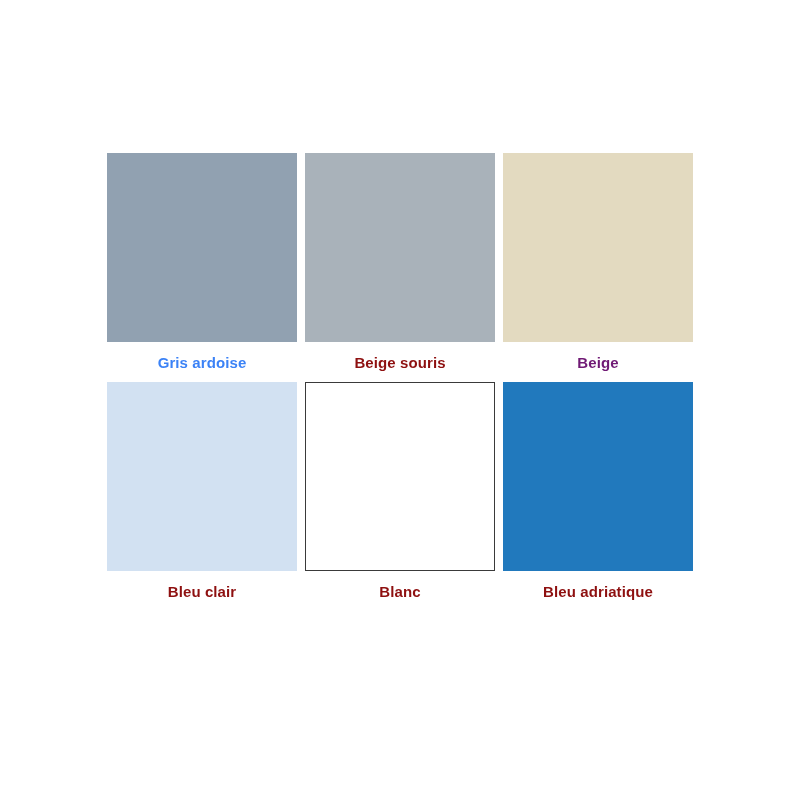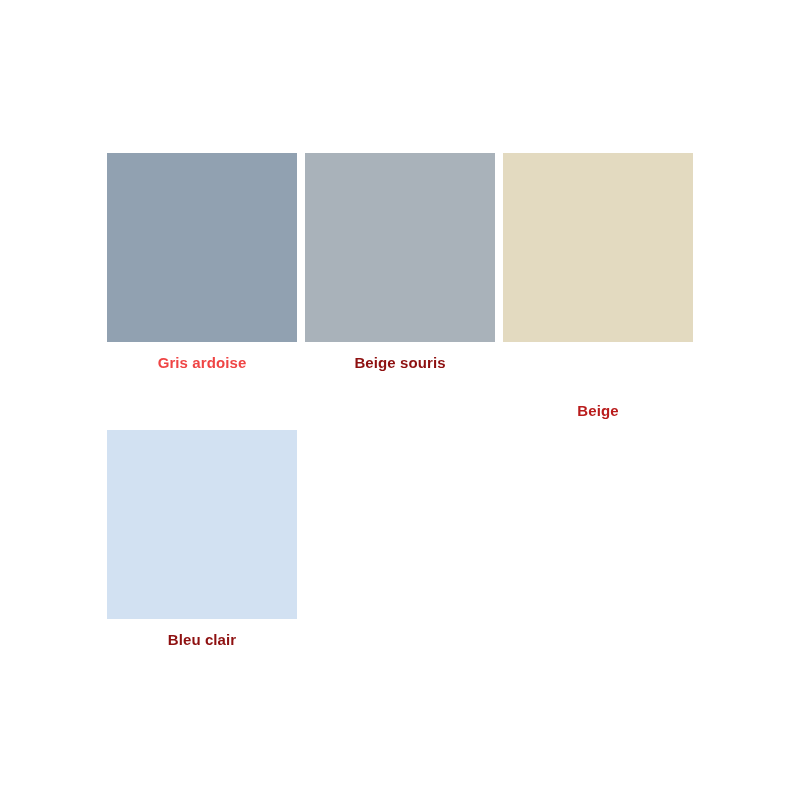--- a/index.html
+++ b/index.html
@@ -68,34 +68,42 @@
   }
 </style>
 </head>
 <body>
 
 <div id="swatch-board" style="background: rgb(255, 255, 255);">
   <div class="swatch-grid">
 
     <div class="swatch-cell">
       <span class="swatch-chip" style="background: rgb(145, 161, 177);"></span>
-      <span class="swatch-label" style="color: #ef4444;">Gris ardoise</span>
+      <span class="swatch-label" style="color: #3b82f6;">Gris ardoise</span>
     </div>
 
     <div class="swatch-cell">
       <span class="swatch-chip" style="background: rgb(169, 178, 186);"></span>
       <span class="swatch-label" style="color: rgb(142, 16, 16);">Beige souris</span>
     </div>
 
     <div class="swatch-cell">
       <span class="swatch-chip" style="background: rgb(227, 218, 192);"></span>
-      <span class="swatch-label" style="color: #b91c1c; margin-top: 48px;">Beige</span>
+      <span class="swatch-label" style="color: #701a75;">Beige</span>
     </div>
 
     <div class="swatch-cell">
       <span class="swatch-chip" style="background: rgb(210, 225, 242);"></span>
       <span class="swatch-label" style="color: rgb(142, 16, 16); text-align: center;">Bleu clair</span>
     </div>
 
+    <div class="swatch-cell">
+      <span class="swatch-chip bordered" style="background: rgb(255, 255, 255); border-color: rgb(58, 58, 58);"></span>
+      <span class="swatch-label" style="color: rgb(142, 16, 16);">Blanc</span>
+    </div>
 
+    <div class="swatch-cell">
+      <span class="swatch-chip" style="background: rgb(33, 121, 189);"></span>
+      <span class="swatch-label" style="color: rgb(142, 16, 16);">Bleu adriatique</span>
+    </div>
 
   </div>
 </div>
 
 </body></html>

